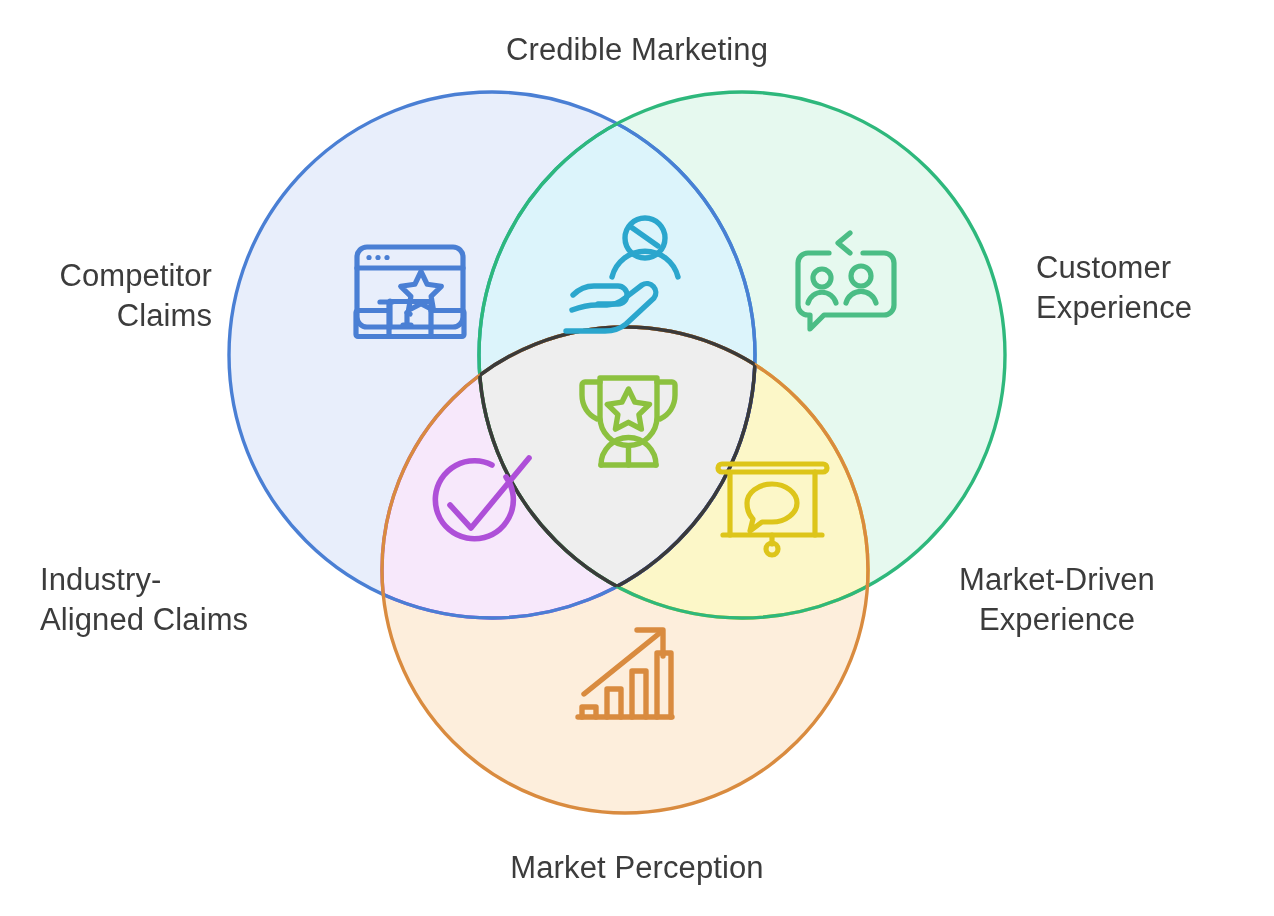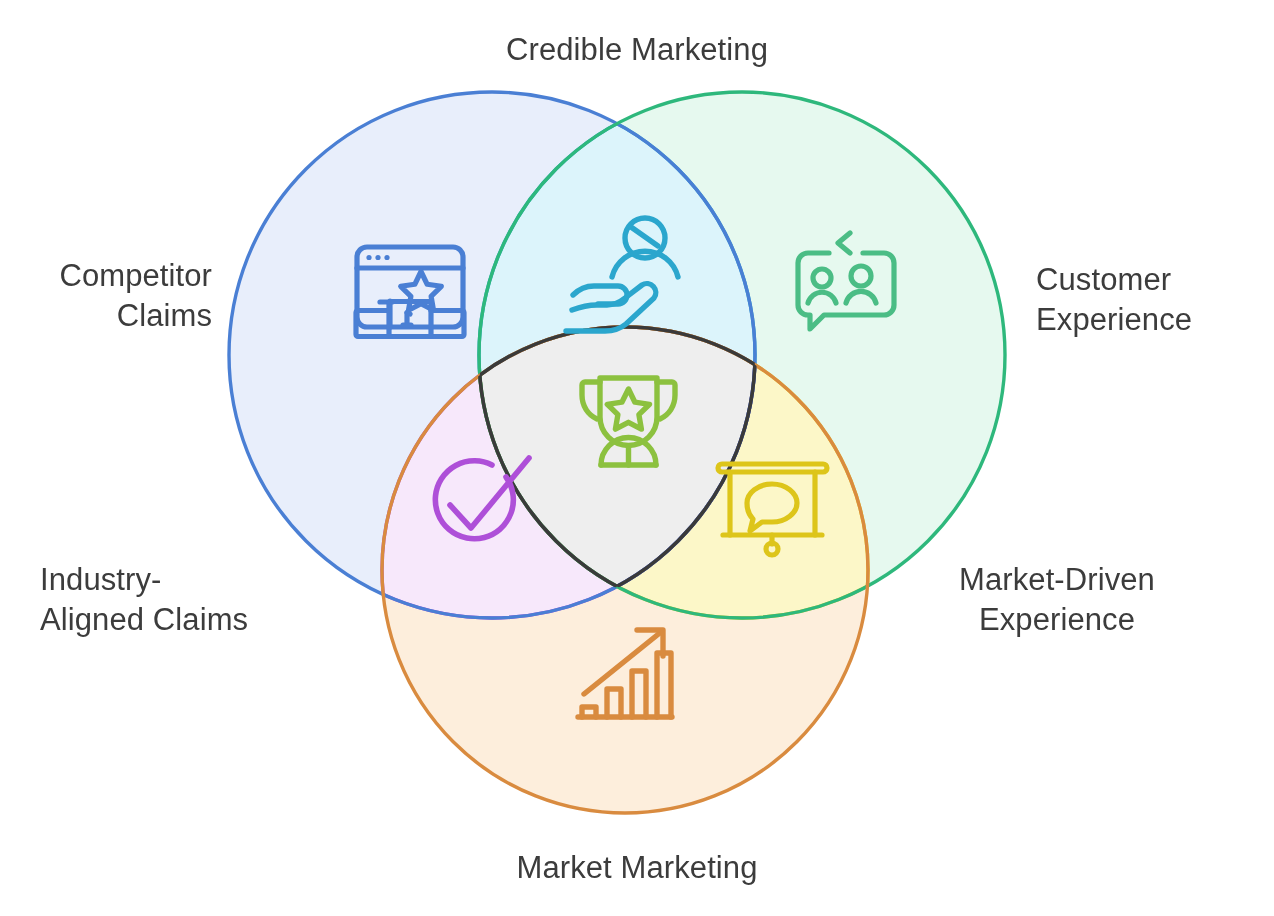--- a/index.html
+++ b/index.html
@@ -45,21 +45,21 @@
   }
   #label-competitor-claims {
     left: 0;
     top: 248px;
     width: 212px;
     text-align: right;
     margin-top: 8px;
   }
   #label-customer-experience {
     left: 1036px;
-    top: 260px;
+    top: 248px;
     width: 238px;
     text-align: left;
   }
   #label-industry-aligned-claims {
     left: 40px;
     top: 560px;
     width: 316px;
   }
   #label-market-driven-experience {
     left: 892px;
@@ -231,15 +231,15 @@
 
   <div class="venn-label" id="label-customer-experience">Customer
 Experience</div>
 
   <div class="venn-label" id="label-industry-aligned-claims">Industry-
 Aligned Claims</div>
 
   <div class="venn-label" id="label-market-driven-experience">Market-Driven
 Experience</div>
 
-  <div class="venn-label" id="label-market-perception">Market Marketing</div>
+  <div class="venn-label" id="label-market-perception">Market Perception</div>
 
 </div>
 
 </body></html>

